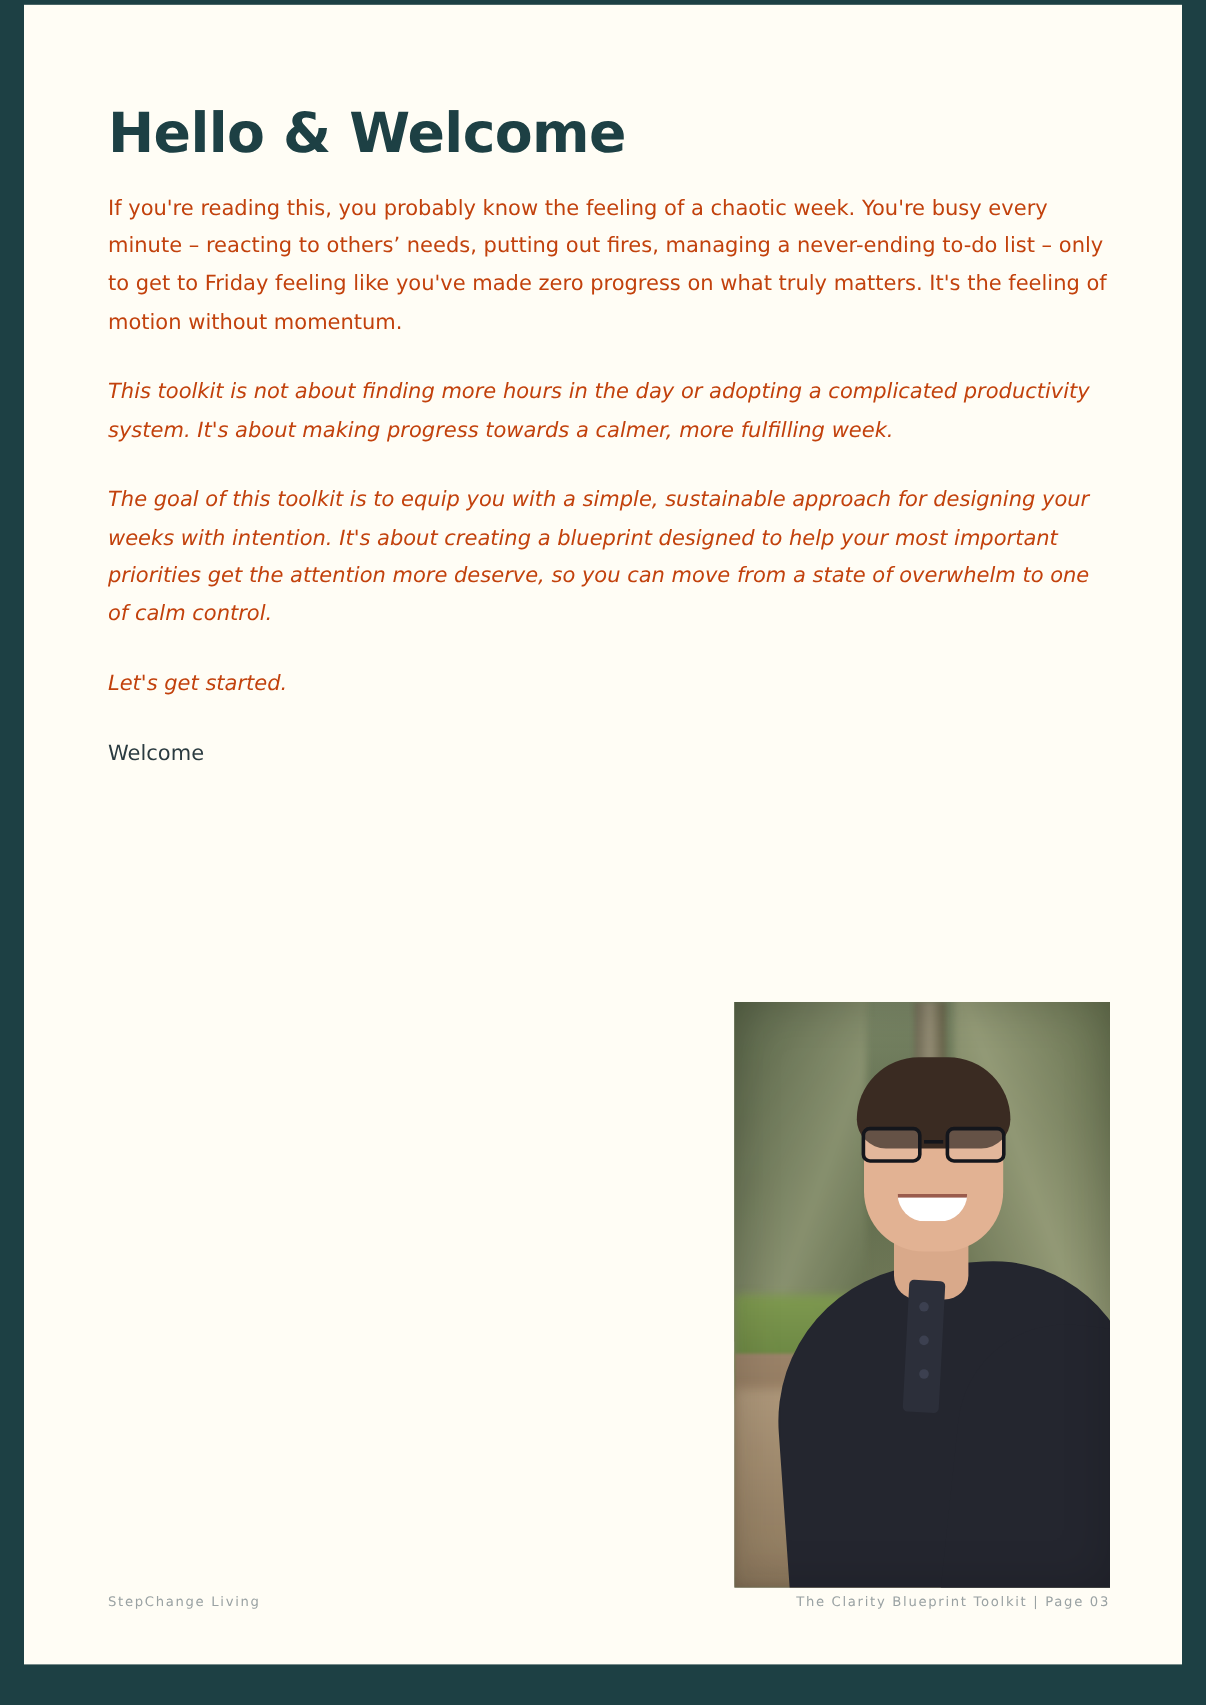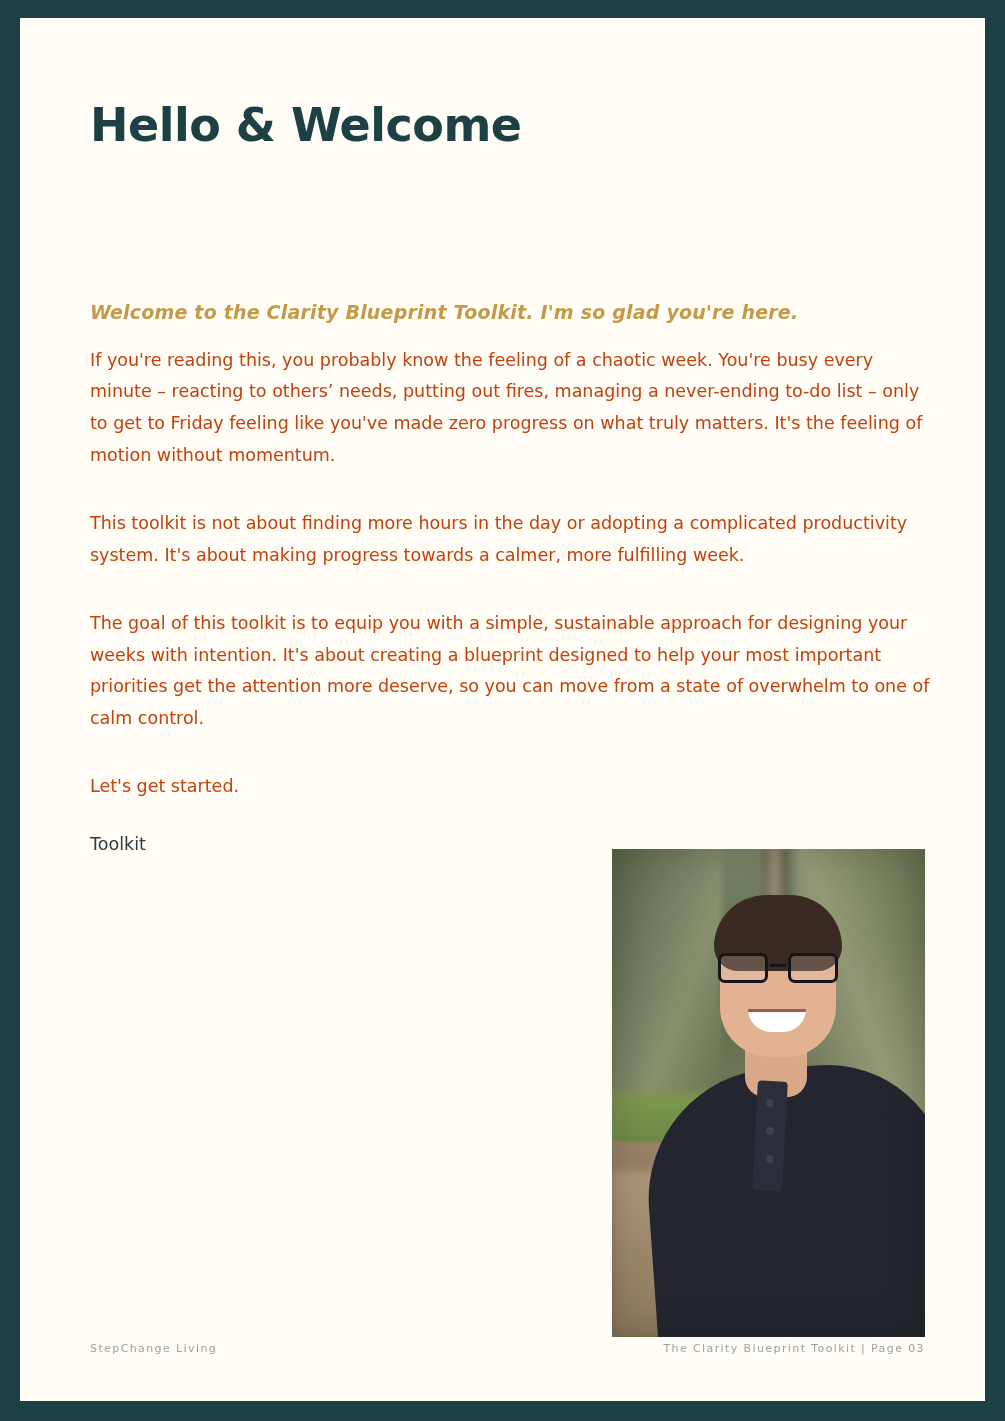--- a/index.html
+++ b/index.html
@@ -9,21 +9,21 @@
   body {
     width: 1005px;
     height: 1421px;
     background: #1d4044;
     font-family: "DejaVu Sans", sans-serif;
     overflow: hidden;
   }
   .page {
     position: absolute;
     left: 20px;
-    top: 18px;
+    top: 4px;
     width: 965px;
     height: 1383px;
     background: #fffdf5;
     box-sizing: border-box;
   }
   .content {
     position: absolute;
     left: 70px;
     top: 60px;
     width: 845px;
@@ -48,21 +48,22 @@
     letter-spacing: 0.2px;
   }
   .body-par {
     margin-top: 22px;
     font-size: 17.5px;
     line-height: 1.82;
     color: #c2410c;
     max-width: 840px;
   }
   .body-par.tight {
-    margin-top: 36px;
+    margin-top: 26px;
+    font-style: italic;
   }
   .signoff {
     margin-top: 50px;
     font-size: 17.5px;
     line-height: 1.82;
     color: #2b3b40;
   }
   .signature {
     margin-top: 26px;
     font-size: 17.5px;
@@ -224,28 +225,27 @@
   }
 </style>
 </head>
 <body>
 
 <div class="page">
 
   <div class="content">
     <h1 class="page-title">Hello &amp; Welcome</h1>
 
-    <p class="lede">Welcome to the Clarity Blueprint Toolkit. I'm so glad you're here.</p>
 
     <p class="body-par">If you're reading this, you probably know the feeling of a chaotic week. You're busy every minute – reacting to others’ needs, putting out fires, managing a never-ending to-do list – only to get to Friday feeling like you've made zero progress on what truly matters. It's the feeling of motion without momentum.</p>
     <p class="body-par tight">This toolkit is not about finding more hours in the day or adopting a complicated productivity system. It's about making progress towards a calmer, more fulfilling week.</p>
     <p class="body-par tight">The goal of this toolkit is to equip you with a simple, sustainable approach for designing your weeks with intention. It's about creating a blueprint designed to help your most important priorities get the attention more deserve, so you can move from a state of overwhelm to one of calm control.</p>
     <p class="body-par tight">Let's get started.</p>
 
-    <p class="signature">Toolkit</p>
+    <p class="signature">Welcome</p>
   </div>
 
   <div class="portrait">
     <div class="ph-sky"></div>
     <div class="ph-tree1"></div>
     <div class="ph-tree2"></div>
     <div class="ph-trunk"></div>
     <div class="ph-grass"></div>
     <div class="ph-ground"></div>
     <div class="ph-path"></div>

